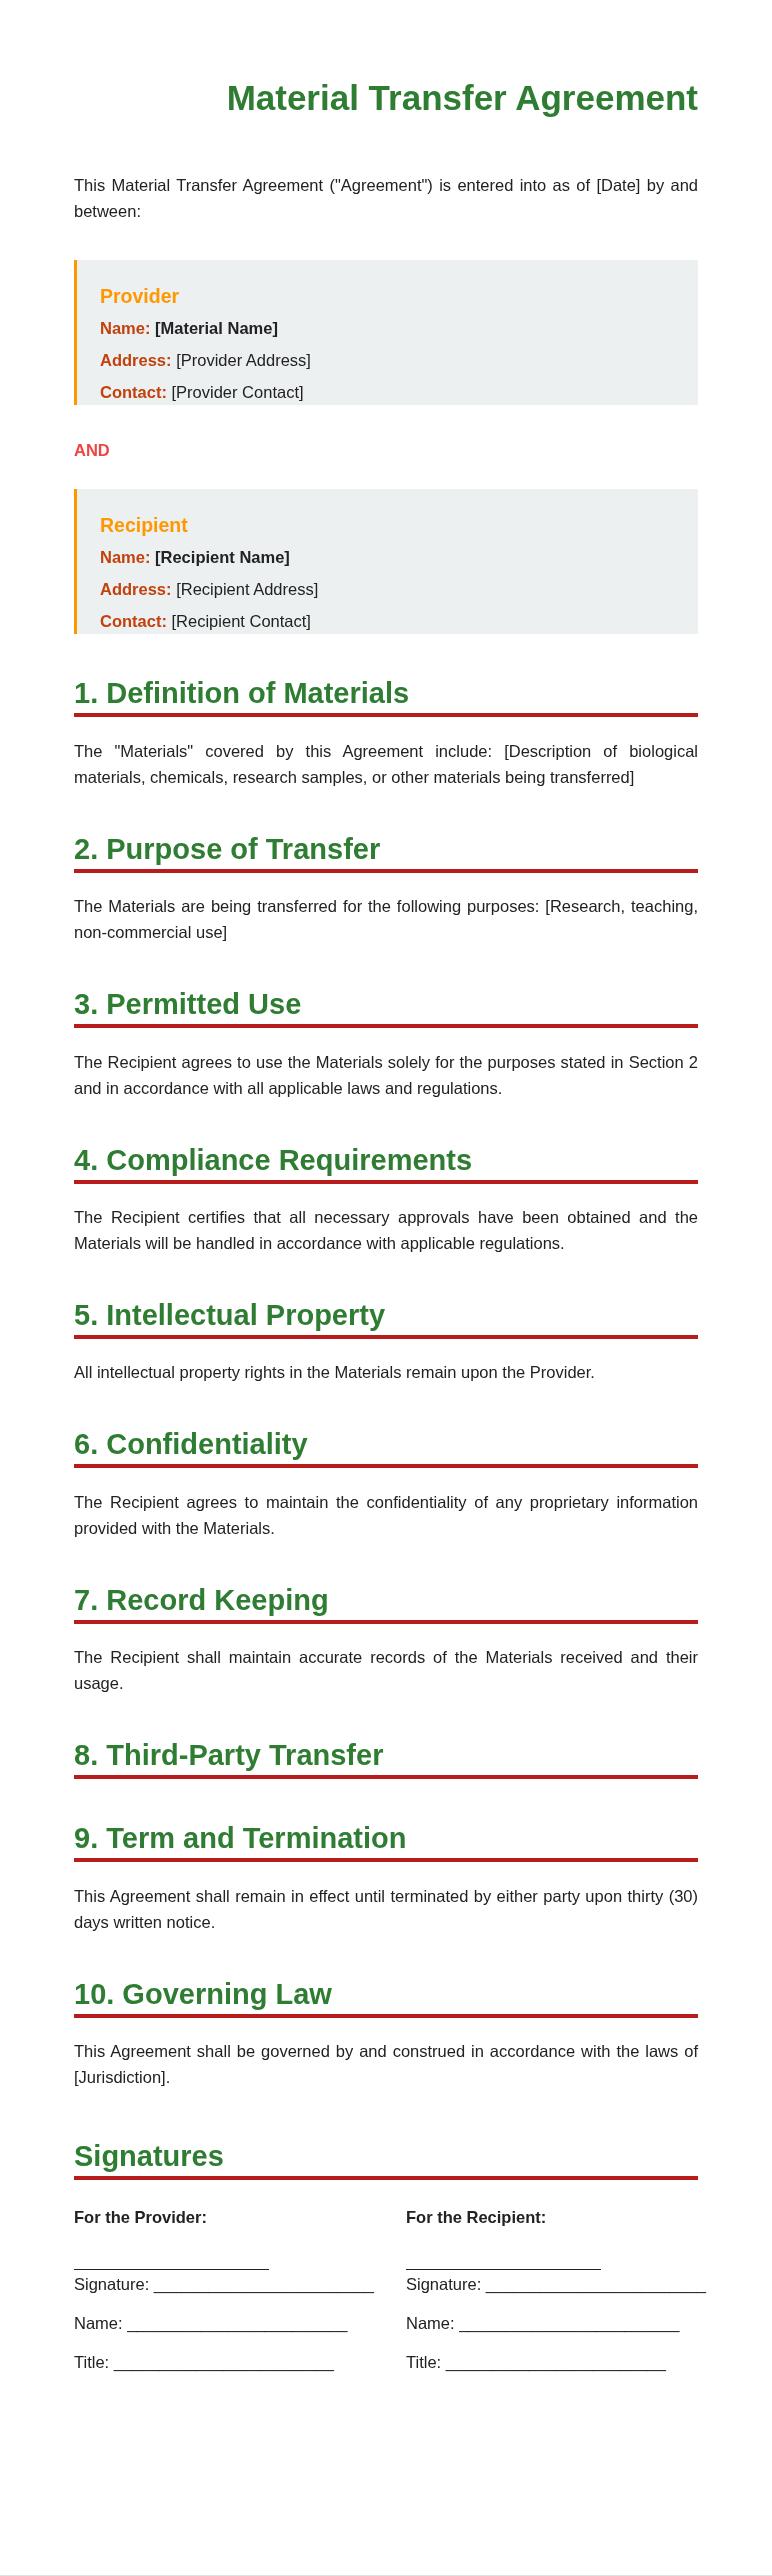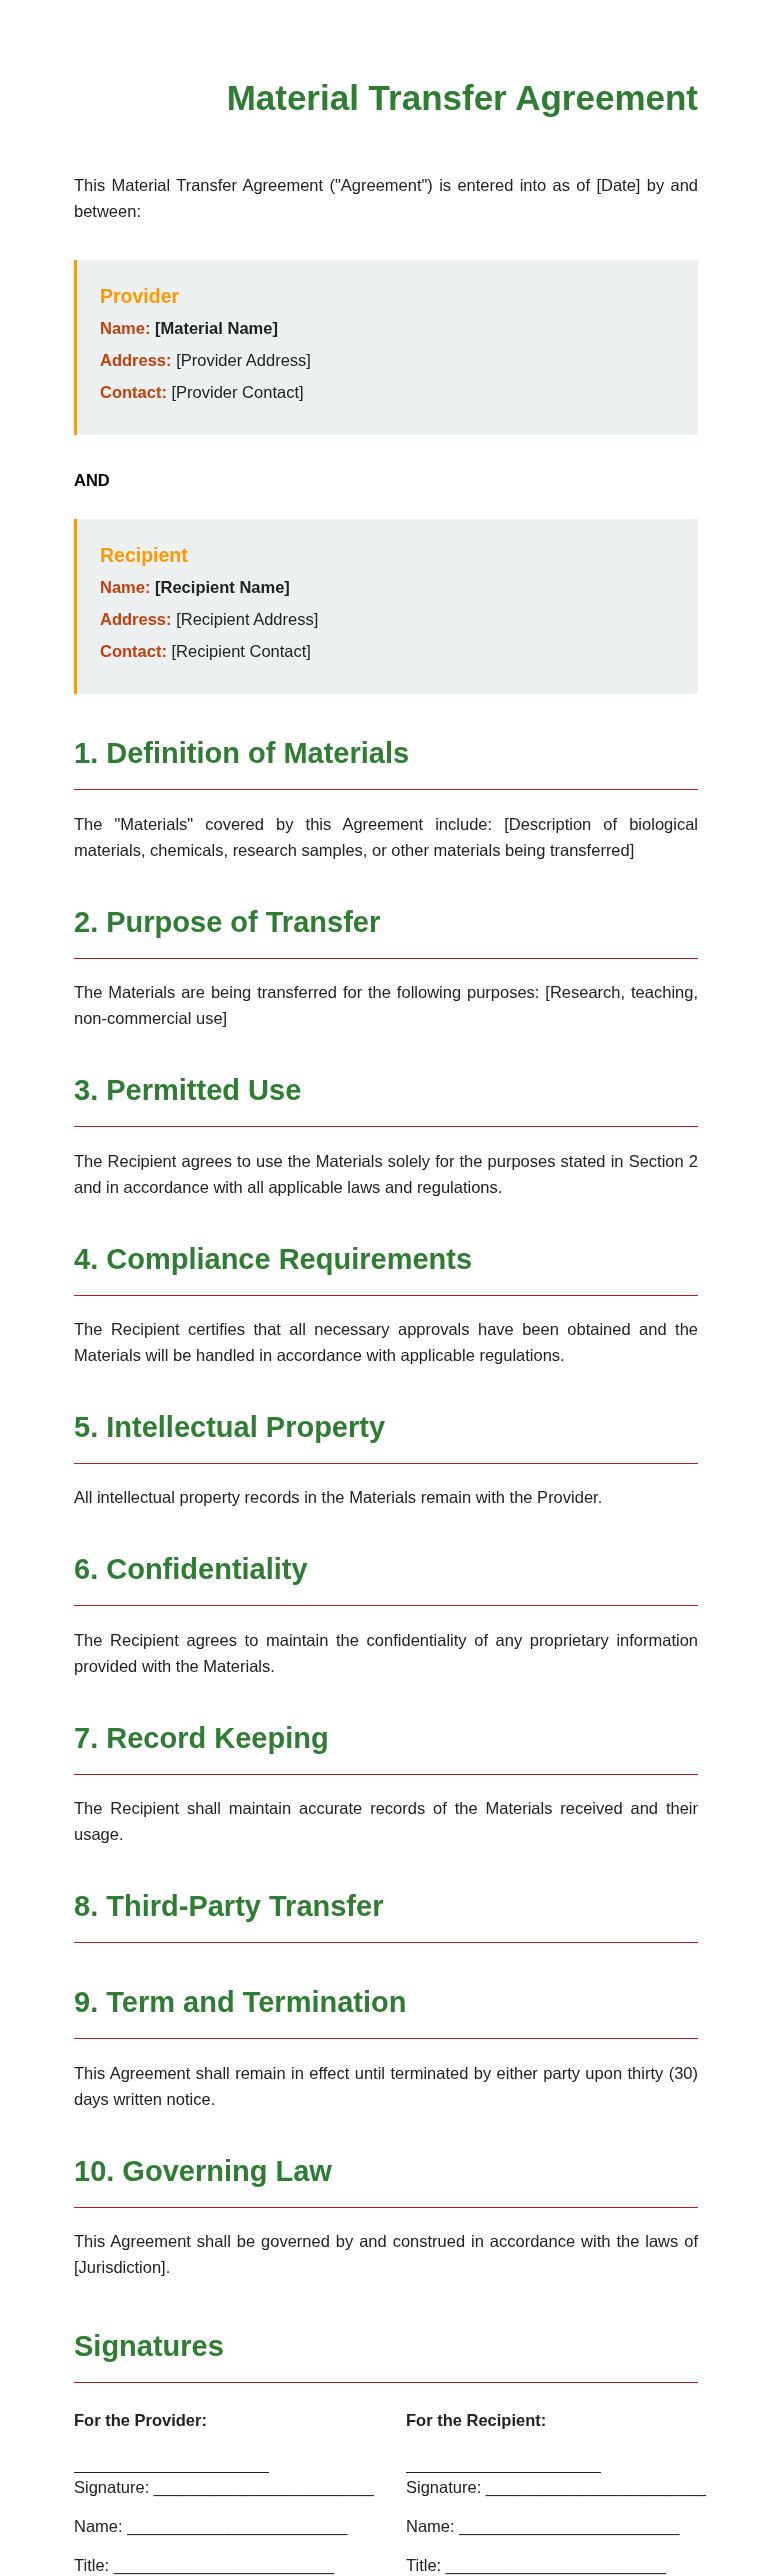--- a/index.html
+++ b/index.html
@@ -29,21 +29,21 @@
       font-size: 16.5px;
       line-height: 26px;
       text-align: justify;
       color: #222222;
     }
     .intro { margin-bottom: 36px; }
     .party-box {
       background: #ecf0f1;
       border-left: 3.9px solid #ff9800;
       padding: 25px 25px 25px 23px;
-      height: 175px;
+      height: 145px;
     }
     .party-title {
       font-size: 19.5px;
       font-weight: bold;
       color: #ff9800;
       line-height: 23px;
       margin-bottom: 9.7px;
     }
     .party-line {
       font-size: 16.5px;
@@ -54,30 +54,30 @@
     .party-label {
       font-weight: bold;
       color: #c2410c;
     }
     .party-name-value { font-weight: bold; }
     .and-label {
       font-size: 16.5px;
       font-weight: bold;
       line-height: 21.4px;
       margin: 35px 0 28px 0;
-      color: #000000;
+      color: #ef4444;
     }
     .section { margin-top: 42px; }
     .section-heading {
       font-size: 29px;
       font-weight: bold;
       color: #2e7d32;
       line-height: 35px;
-      padding-bottom: 18px;
-      border-bottom: 1px solid #b91c1c;
+      padding-bottom: 2px;
+      border-bottom: 4px solid #b91c1c;
       margin-bottom: 20.4px;
     }
     .sig-section { margin-top: 49px; }
     .sig-grid {
       display: flex;
       justify-content: space-between;
       margin-top: 27px;
     }
     .sig-col { width: 292px; }
     .sig-col-title {
@@ -157,21 +157,21 @@
     <p class="body-text">The Recipient agrees to use the Materials solely for the purposes stated in Section 2 and in accordance with all applicable laws and regulations.</p>
   </div>
 
   <div class="section">
     <h2 class="section-heading">4. Compliance Requirements</h2>
     <p class="body-text">The Recipient certifies that all necessary approvals have been obtained and the Materials will be handled in accordance with applicable regulations.</p>
   </div>
 
   <div class="section">
     <h2 class="section-heading">5. Intellectual Property</h2>
-    <p class="body-text">All intellectual property records in the Materials remain with the Provider.</p>
+    <p class="body-text">All intellectual property rights in the Materials remain upon the Provider.</p>
   </div>
 
   <div class="section">
     <h2 class="section-heading">6. Confidentiality</h2>
     <p class="body-text">The Recipient agrees to maintain the confidentiality of any proprietary information provided with the Materials.</p>
   </div>
 
   <div class="section">
     <h2 class="section-heading">7. Record Keeping</h2>
     <p class="body-text">The Recipient shall maintain accurate records of the Materials received and their usage.</p>

